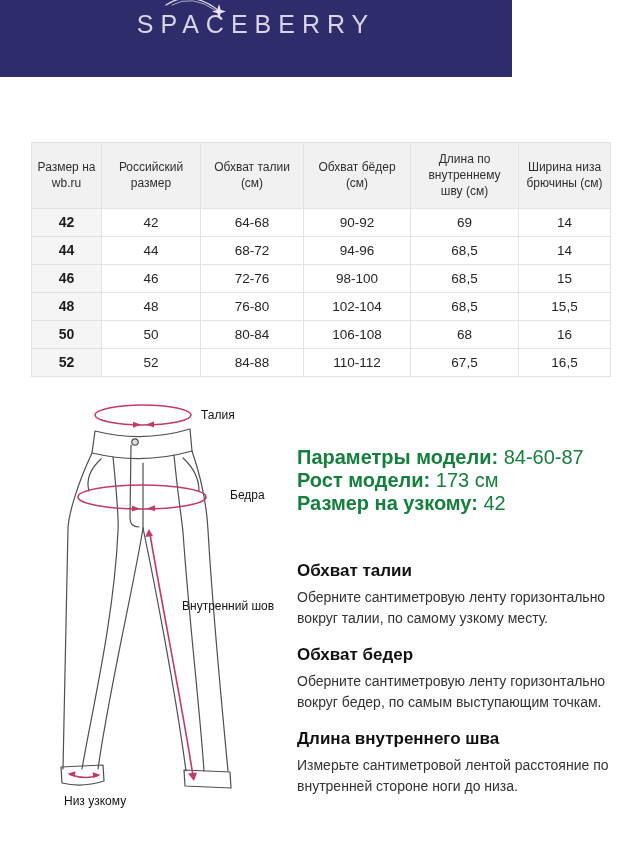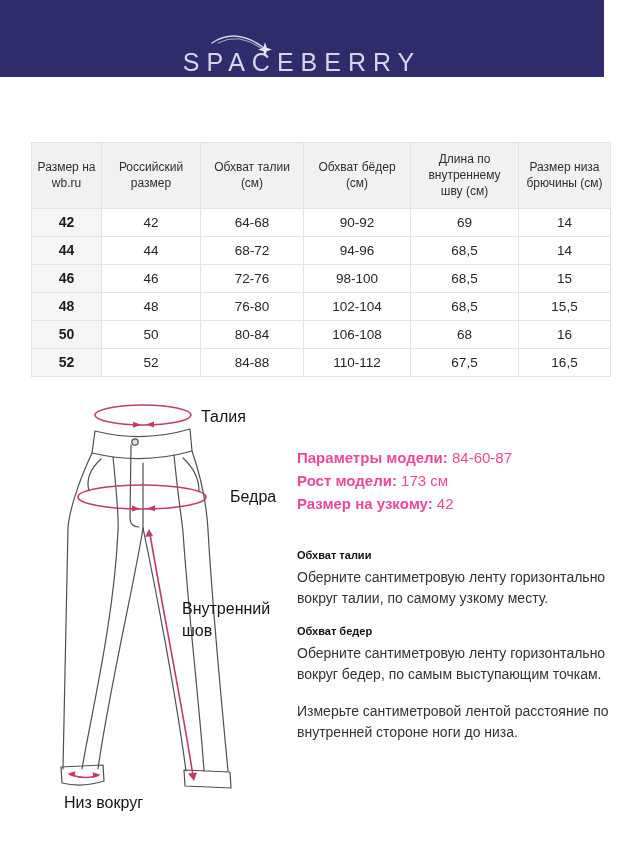--- a/index.html
+++ b/index.html
@@ -10,22 +10,22 @@
     --table-border:#e3e3e3;
   }
   *{box-sizing:border-box;margin:0;padding:0}
   html,body{background:#fff}
   .page{
     position:relative;width:636px;height:848px;background:#fff;
     font-family:"Liberation Sans",sans-serif;overflow:hidden;
   }
   
   .hero{
-    position:absolute;left:0;top:0;width:604px;height:77px;
-    background:var(--navy);display:flex;align-items:flex-end;justify-content:center;
+    position:absolute;left:0;top:0;width:512px;height:77px;
+    background:var(--navy);display:flex;align-items:flex-start;justify-content:center;
   }
   .brand{position:relative;display:inline-block;padding-top:10px}
   .brand-text{
     color:#d9d4e6;font-size:25px;font-weight:400;letter-spacing:7px;
     font-family:"Liberation Sans",sans-serif;
   }
   .comet{position:absolute;left:calc(50% - 96px);top:-10px;width:74px;height:32px}
   
   .table-wrap{position:absolute;left:31px;top:142px;width:579px}
   table{border-collapse:collapse;width:100%;table-layout:fixed}
@@ -34,30 +34,30 @@
     background:var(--table-header-bg);font-size:12px;font-weight:400;color:#2f2f2f;
     line-height:1.35;text-align:center;vertical-align:middle;padding:8px 5px;height:60px;
   }
   td{
     height:28px;text-align:center;vertical-align:middle;
     font-size:13.5px;color:#262626;background:#fff;padding:2px 4px;
   }
   td.first-col{background:var(--table-firstcol-bg);font-weight:700;font-size:14px;color:#1c1c1c}
   
   .pants-svg{position:absolute;left:35px;top:385px;width:240px;height:420px}
-  .dlabel{position:absolute;font-size:16px;font-weight:500;color:#141414}
+  .dlabel{position:absolute;font-size:12px;font-weight:500;color:#141414}
   .dlabel.waist{left:201px;top:408px}
   .dlabel.hips{left:230px;top:488px}
   .dlabel.inseam{left:182px;top:598px;width:100px;line-height:1.4}
   .dlabel.hem{left:64px;top:794px}
   
-  .model-info{position:absolute;left:297px;top:446px;font-size:15px;line-height:23px;color:#ec4899}
+  .model-info{position:absolute;left:297px;top:446px;font-size:20px;line-height:23px;color:#15803d}
   .model-info .lbl{font-weight:700}
   .guide{position:absolute;left:297px;top:549px;width:314px}
-  .guide h3{font-size:11px;font-weight:700;color:#111;margin:0 0 6px}
+  .guide h3{font-size:17px;font-weight:700;color:#111;margin:12px 0 6px}
   .guide p{font-size:14px;line-height:1.5;color:#333;margin:0 0 16px}
   .sketch{stroke:#4f4f4f;stroke-width:1.2;fill:none;stroke-linecap:round;stroke-linejoin:round}
   .pink-line{stroke:var(--accent);stroke-width:1.6;fill:none;stroke-linecap:round}
   .pink-fill{fill:var(--accent);stroke:none}
 </style>
 </head>
 <body>
 
 <div class="page">
 
@@ -82,21 +82,21 @@
           <col style="width:108px">
           <col style="width:92px">
       </colgroup>
       <thead>
         <tr>
           <th>Размер на wb.ru</th>
           <th>Российский размер</th>
           <th>Обхват талии (см)</th>
           <th>Обхват бёдер (см)</th>
           <th>Длина по внутреннему шву (см)</th>
-          <th>Размер низа брючины (см)</th>
+          <th>Ширина низа брючины (см)</th>
         </tr>
       </thead>
       <tbody>
           <tr>
             <td class="first-col">42</td>
             <td>42</td>
             <td>64-68</td>
             <td>90-92</td>
             <td>69</td>
             <td>14</td>
@@ -185,21 +185,21 @@
     <g>
       <path class="pink-line" d="M35,389.5 Q50,395 63,390.5"></path>
       <polygon class="pink-fill" points="32.5,388.8 40.5,386.3 39.5,392"></polygon>
       <polygon class="pink-fill" points="65.5,389.8 57.5,387.3 58.5,393"></polygon>
     </g>
   </svg>
 
   <div class="dlabel waist">Талия</div>
   <div class="dlabel hips">Бедра</div>
   <div class="dlabel inseam">Внутренний шов</div>
-  <div class="dlabel hem">Низ вокруг</div>
+  <div class="dlabel hem">Низ узкому</div>
 
   <div class="model-info">
     <div>
       <span class="lbl">Параметры модели:</span>
       <span>84-60-87</span>
     </div>
     <div>
       <span class="lbl">Рост модели:</span>
       <span>173 см</span>
     </div>
@@ -212,17 +212,18 @@
   <div class="guide">
     <div>
       <h3>Обхват талии</h3>
       <p>Оберните сантиметровую ленту горизонтально вокруг талии, по самому узкому месту.</p>
     </div>
     <div>
       <h3>Обхват бедер</h3>
       <p>Оберните сантиметровую ленту горизонтально вокруг бедер, по самым выступающим точкам.</p>
     </div>
     <div>
+      <h3>Длина внутреннего шва</h3>
       <p>Измерьте сантиметровой лентой расстояние по внутренней стороне ноги до низа.</p>
     </div>
   </div>
 
 </div>
 
 </body></html>

